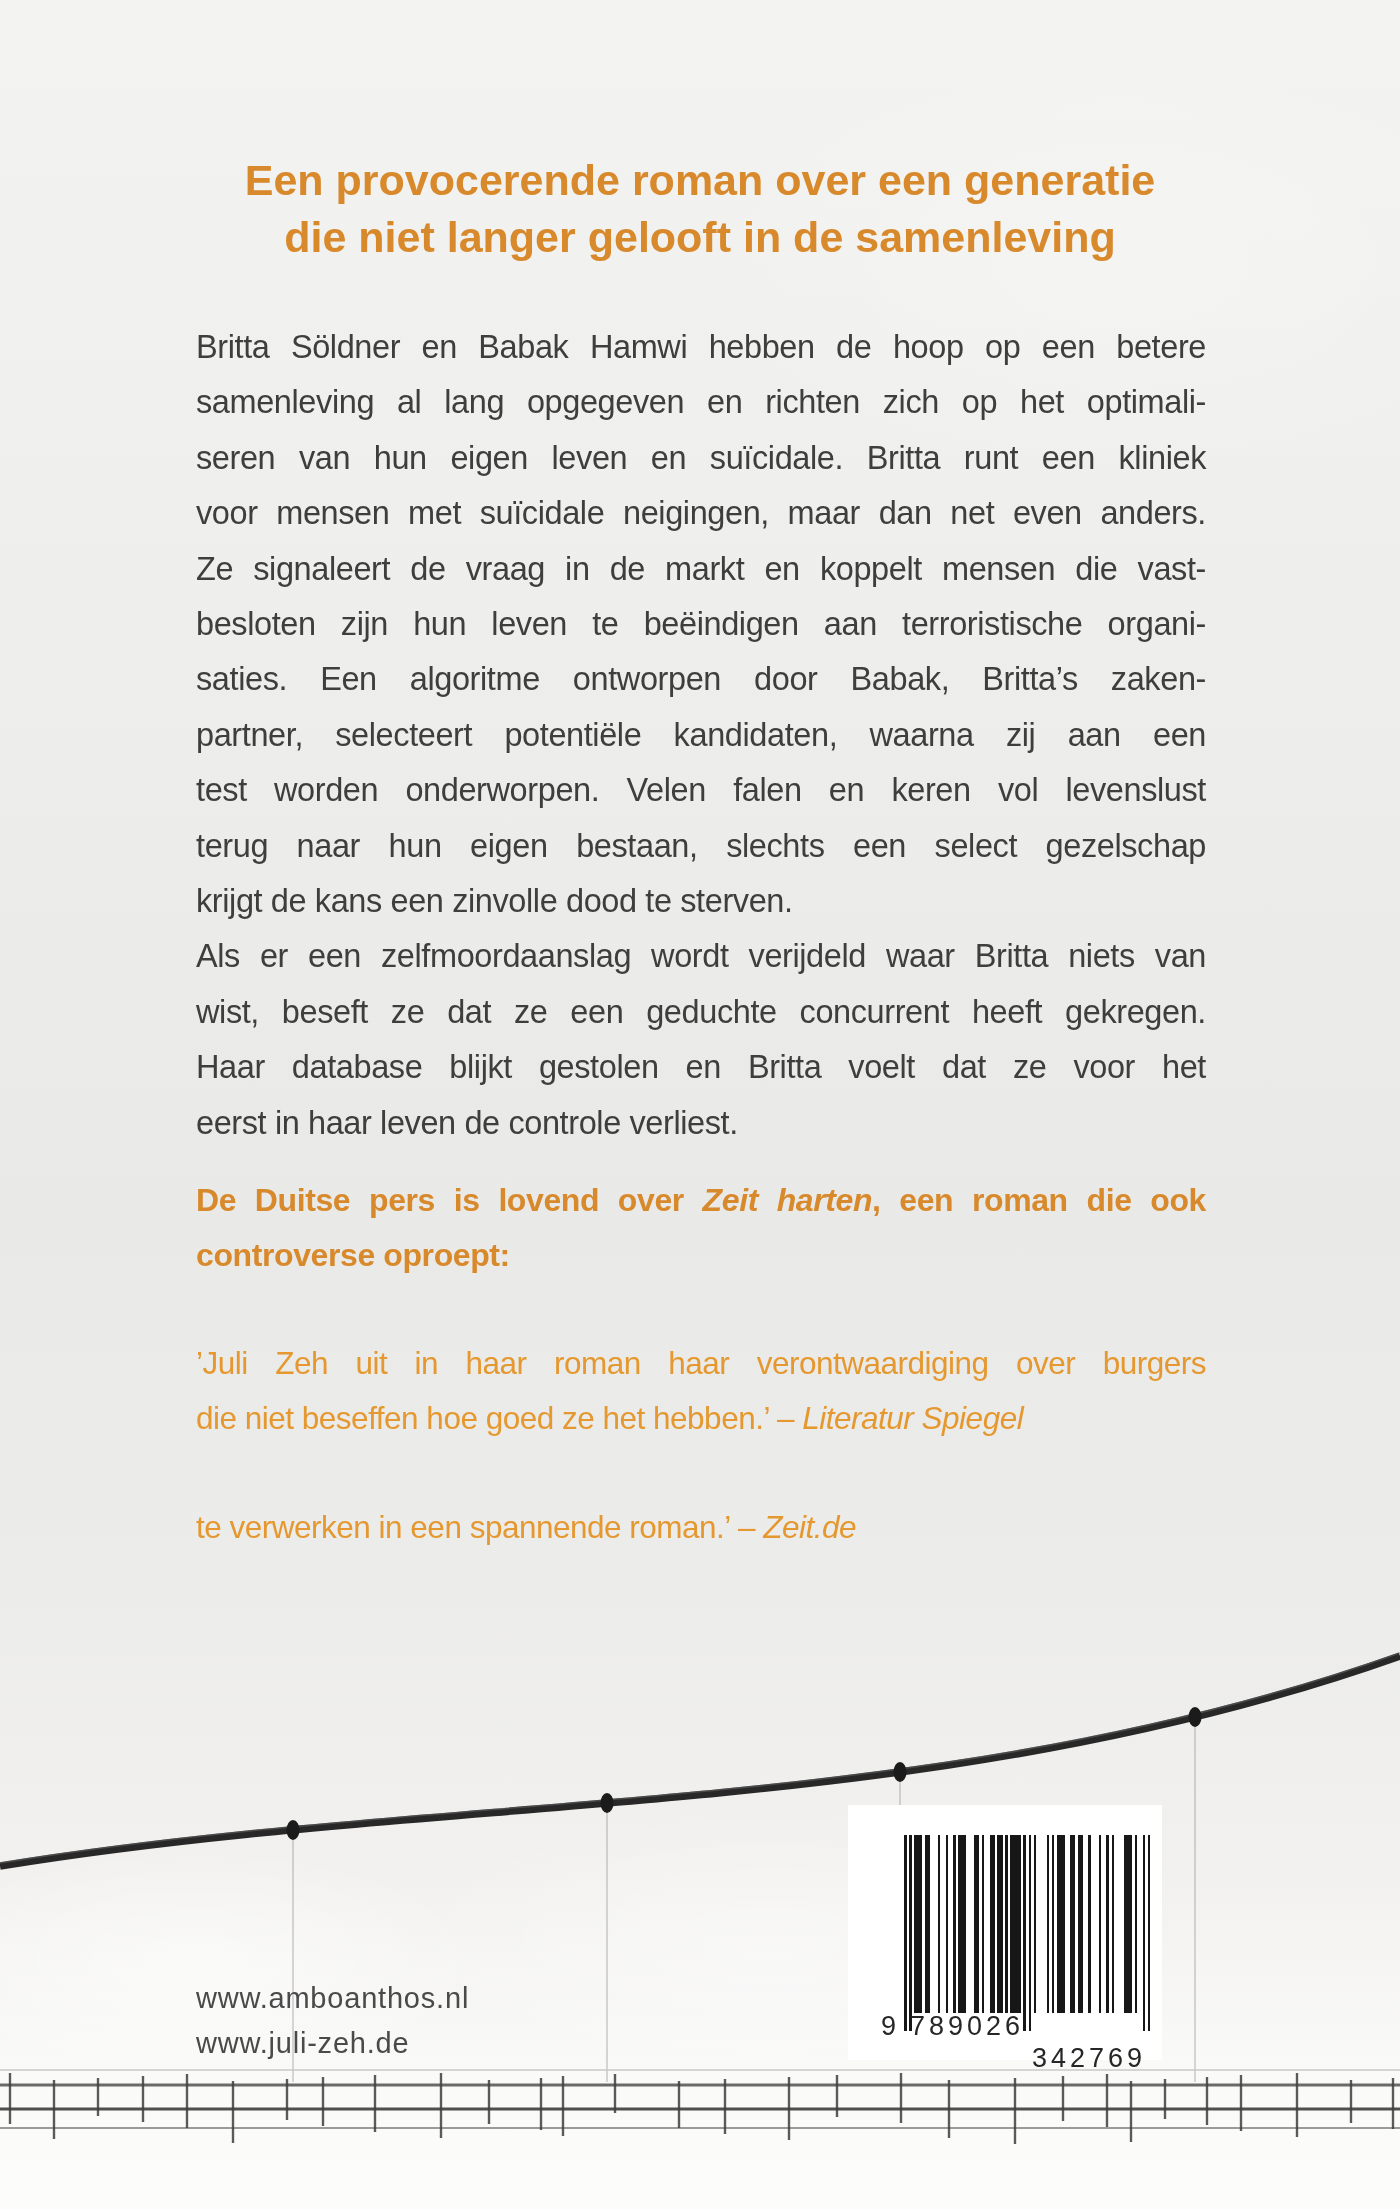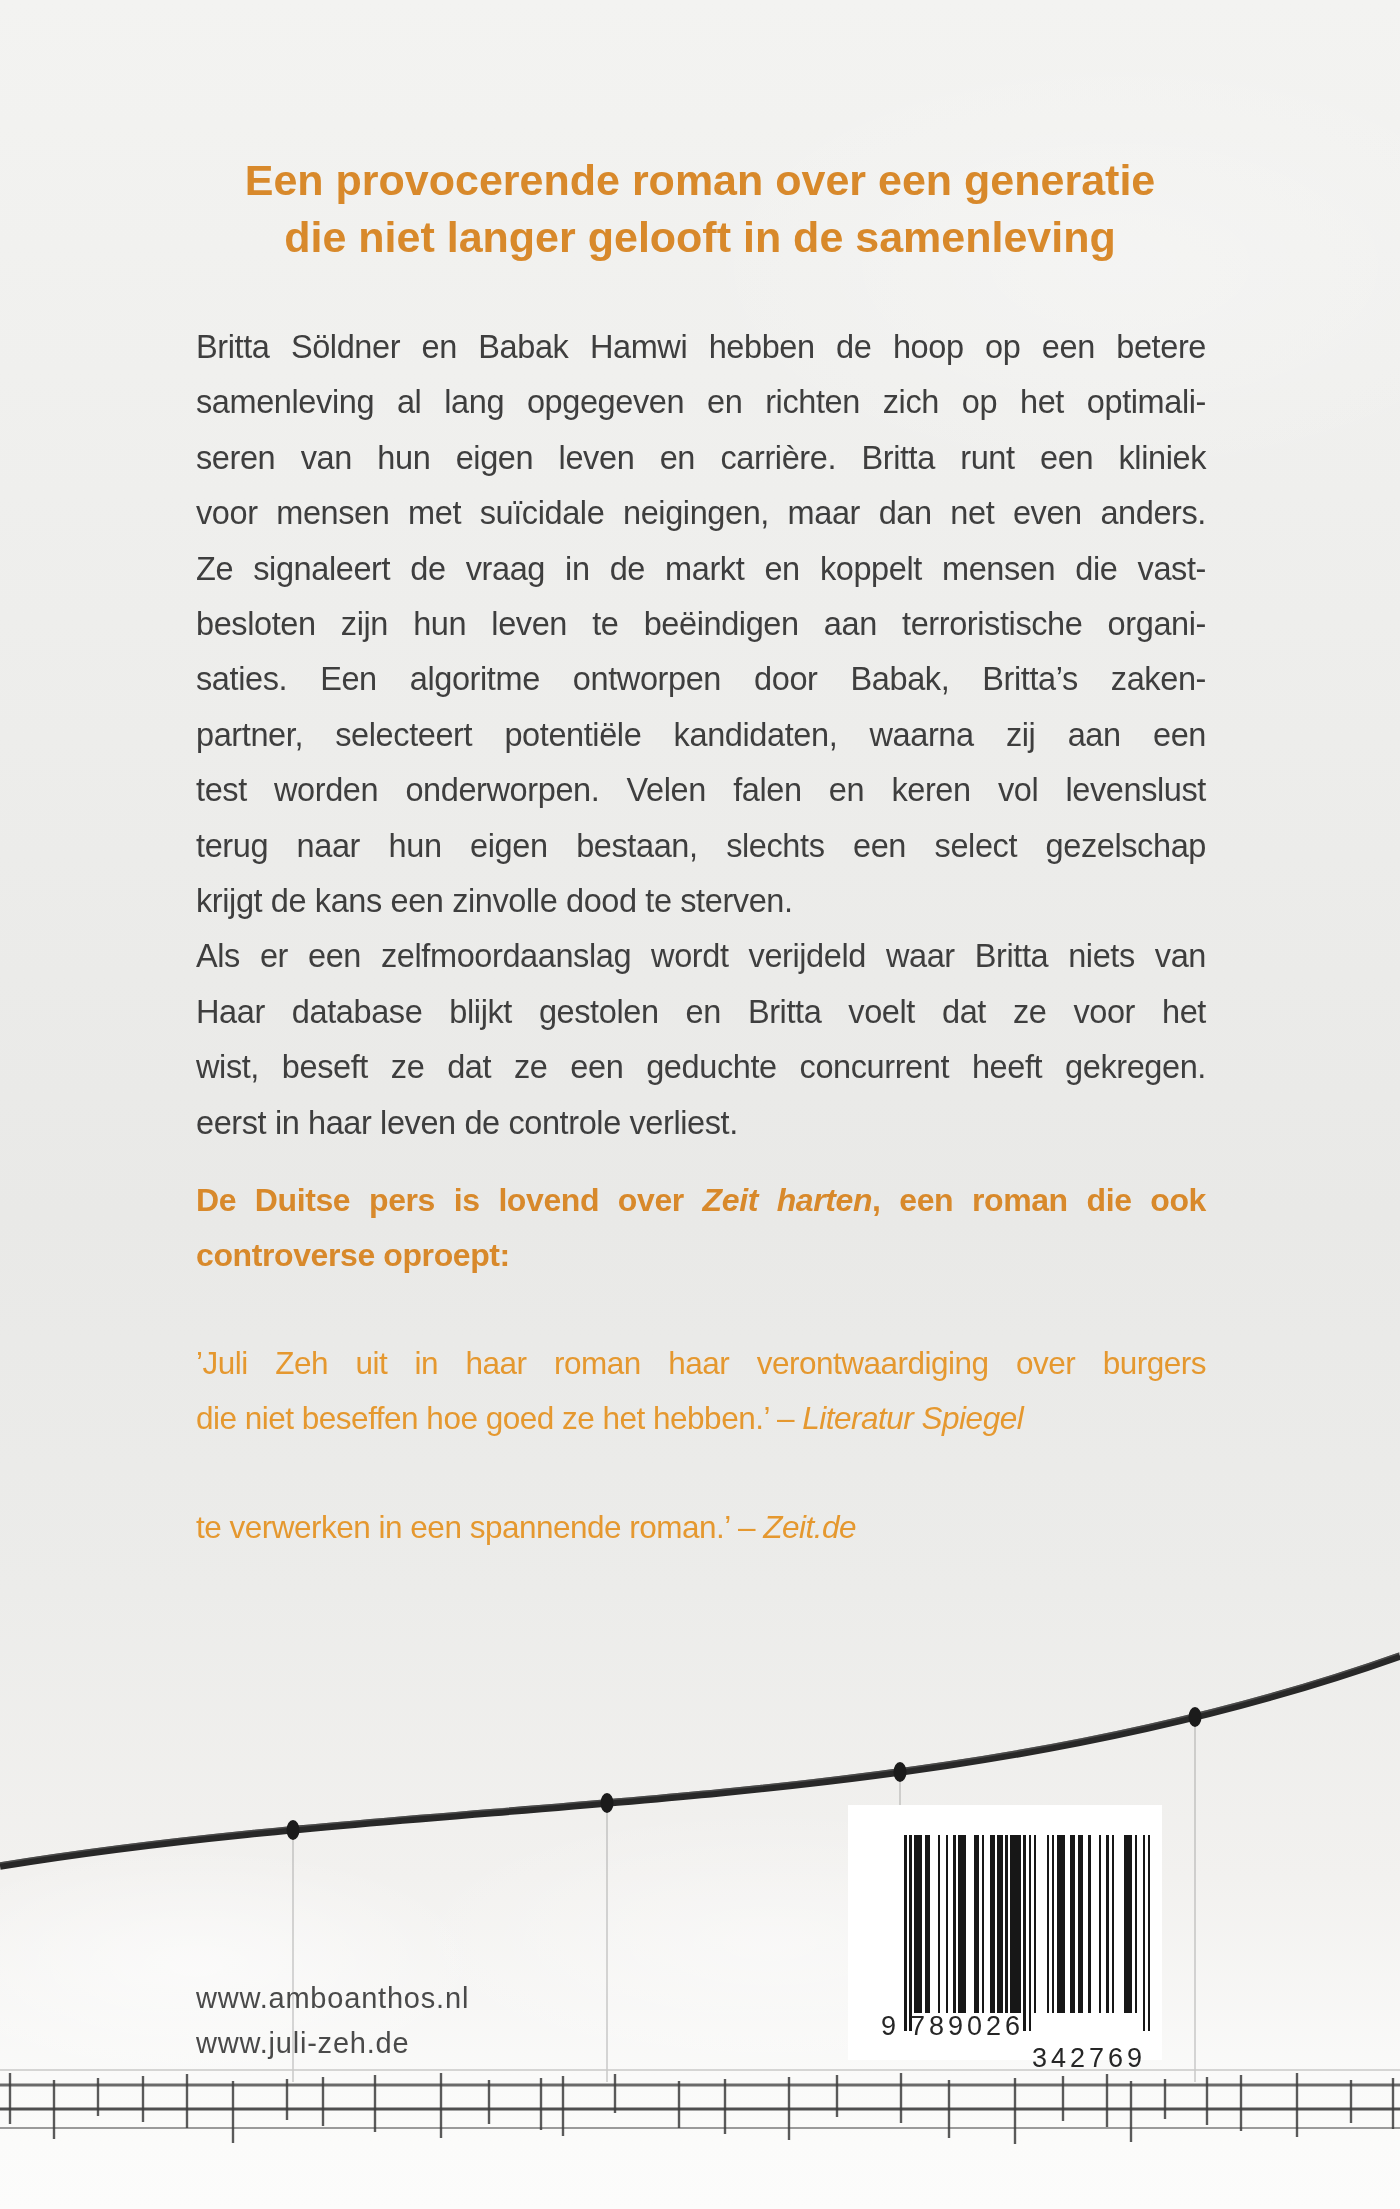--- a/index.html
+++ b/index.html
@@ -143,32 +143,32 @@
   </svg>
 
   <div class="heading">
       <div class="line"><span>Een provocerende roman over een generatie</span></div>
       <div class="line"><span>die niet langer gelooft in de samenleving</span></div>
     </div>
 
   <div class="synopsis">
       <div class="line just"><span>Britta Söldner en Babak Hamwi hebben de hoop op een betere</span></div>
       <div class="line just"><span>samenleving al lang opgegeven en richten zich op het optimali-</span></div>
-      <div class="line just"><span>seren van hun eigen leven en carrière. Britta runt een kliniek</span></div>
+      <div class="line just"><span>seren van hun eigen leven en suïcidale. Britta runt een kliniek</span></div>
       <div class="line just"><span>voor mensen met suïcidale neigingen, maar dan net even anders.</span></div>
       <div class="line just"><span>Ze signaleert de vraag in de markt en koppelt mensen die vast-</span></div>
       <div class="line just"><span>besloten zijn hun leven te beëindigen aan terroristische organi-</span></div>
       <div class="line just"><span>saties. Een algoritme ontworpen door Babak, Britta’s zaken-</span></div>
       <div class="line just"><span>partner, selecteert potentiële kandidaten, waarna zij aan een</span></div>
       <div class="line just"><span>test worden onderworpen. Velen falen en keren vol levenslust</span></div>
       <div class="line just"><span>terug naar hun eigen bestaan, slechts een select gezelschap</span></div>
       <div class="line"><span>krijgt de kans een zinvolle dood te sterven.</span></div>
       <div class="line just"><span>Als er een zelfmoordaanslag wordt verijdeld waar Britta niets van</span></div>
+      <div class="line just"><span>wist, beseft ze dat ze een geduchte concurrent heeft gekregen.</span></div>
       <div class="line just"><span>Haar database blijkt gestolen en Britta voelt dat ze voor het</span></div>
-      <div class="line just"><span>wist, beseft ze dat ze een geduchte concurrent heeft gekregen.</span></div>
       <div class="line"><span>eerst in haar leven de controle verliest.</span></div>
     </div>
 
   <div class="press-intro">
       <div class="line just"><span>De Duitse pers is lovend over </span><span class="it">Zeit harten</span><span>, een roman die ook</span></div>
       <div class="line"><span>controverse oproept:</span></div>
     </div>
 
   <div class="quote quote-1">
       <div class="line just"><span>’Juli Zeh uit in haar roman haar verontwaardiging over burgers</span></div>

